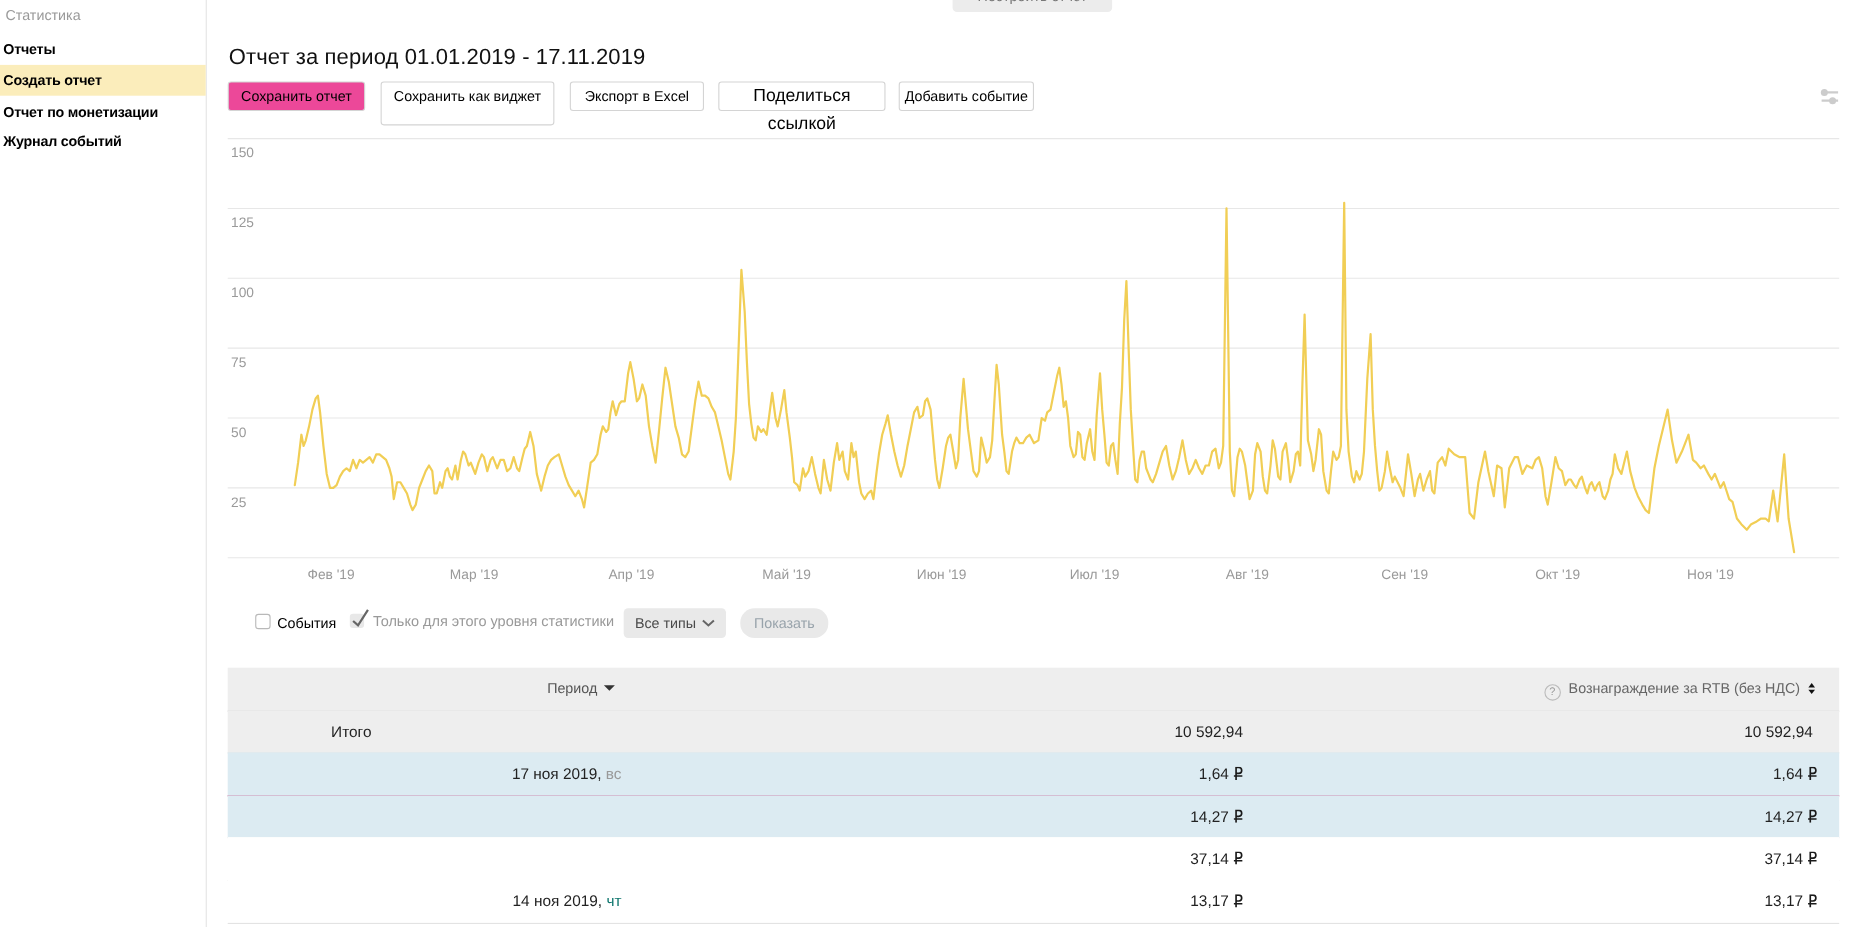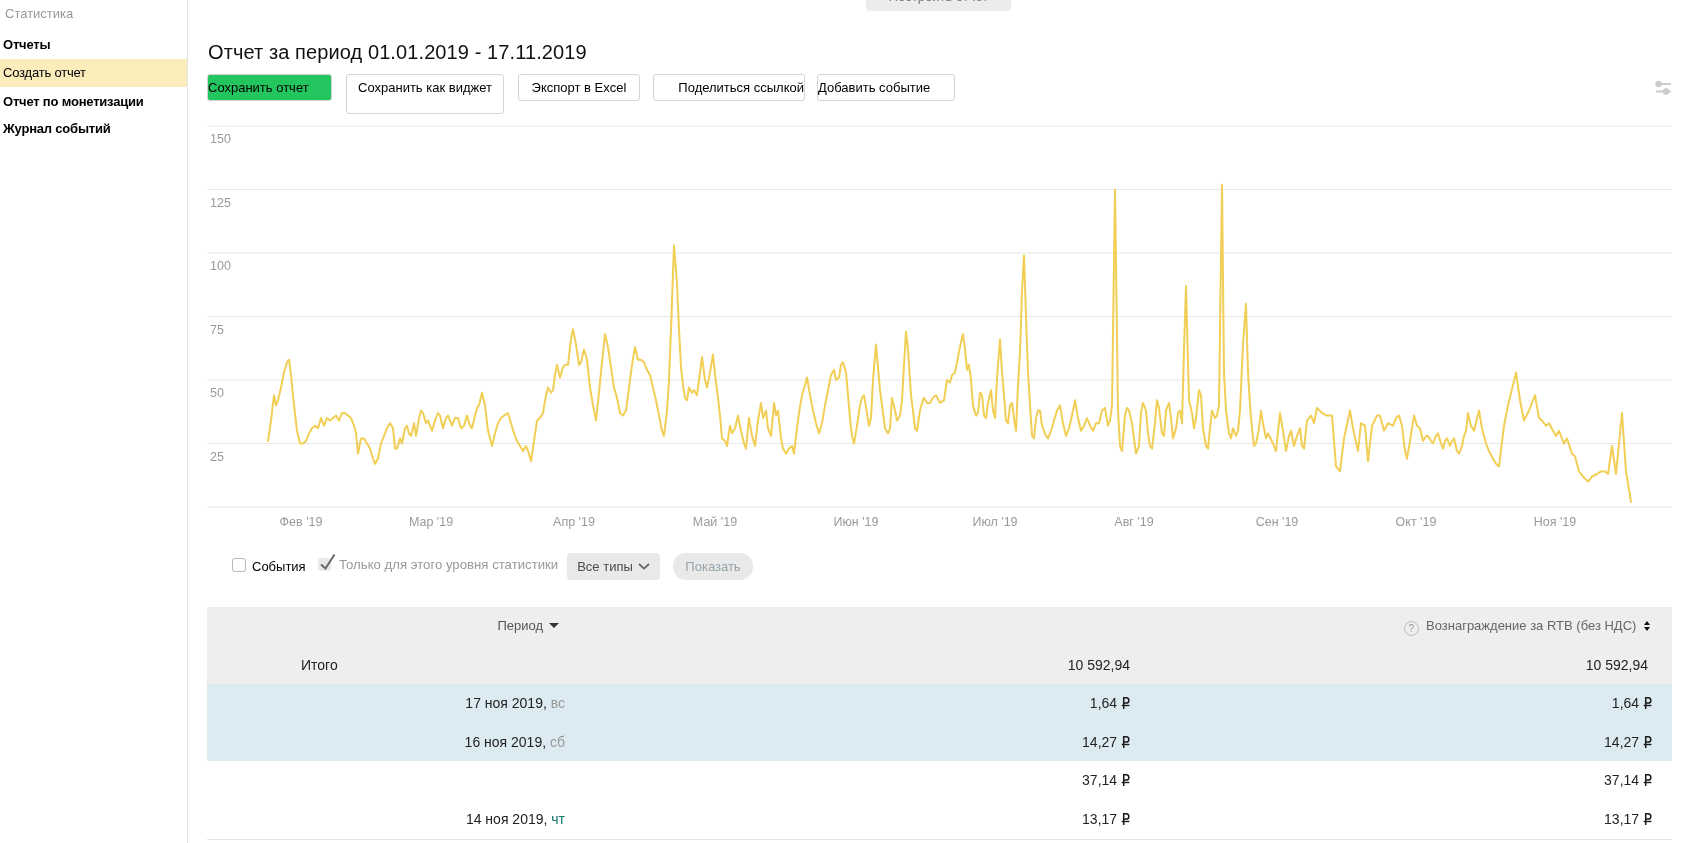--- a/index.html
+++ b/index.html
@@ -9,33 +9,33 @@
 .sort::before { content:""; position:absolute; top:0; left:0; border-left:3px solid transparent; border-right:3px solid transparent; border-bottom:4px solid #111; }
 .sort::after { content:""; position:absolute; top:6px; left:0; border-left:3px solid transparent; border-right:3px solid transparent; border-top:4px solid #111; }
 .trow { position:absolute; left:0; width:1465px; }
 </style></head>
 <body>
 
 <div style="position:absolute;left:0;top:0;width:187px;height:843px;border-right:1px solid #e4e4e4;background:#fff"></div>
 <div style="position:absolute;left:5px;top:6px;font-size:13px;color:#999">Статистика</div>
 <div style="position:absolute;left:3px;top:37px;font-size:13px;letter-spacing:-0.2px;font-weight:bold;color:#000">Отчеты</div>
 <div style="position:absolute;left:0;top:59px;width:187px;height:28px;background:#fbedbb"></div>
-<div style="position:absolute;left:3px;top:65px;font-size:13px;letter-spacing:-0.2px;font-weight:normal;color:#000">Создать отчет</div>
+<div style="position:absolute;left:3px;top:65px;font-size:13px;letter-spacing:-0.2px;font-weight:bold;color:#000">Создать отчет</div>
 <div style="position:absolute;left:3px;top:94px;font-size:13px;letter-spacing:-0.2px;font-weight:bold;color:#000">Отчет по монетизации</div>
 <div style="position:absolute;left:3px;top:121px;font-size:13px;letter-spacing:-0.2px;font-weight:bold;color:#000">Журнал событий</div>
 
 <div style="position:absolute;left:866px;top:-17px;width:145px;height:28px;background:#ececec;border-radius:4px;text-align:center;line-height:28px;font-size:13px;color:#777">Построить отчет</div>
 
 <div style="position:absolute;left:208px;top:41px;font-size:20px;letter-spacing:0.1px;color:#111">Отчет за период 01.01.2019 - 17.11.2019</div>
 
-<div style="position:absolute;left:207px;top:74px;width:125px;height:27px;box-sizing:border-box;border:1px solid #d4d4d4;border-radius:3px;background:#22c55e;line-height:25px;font-size:13px;color:#000">Сохранить отчет</div>
+<div style="position:absolute;left:207px;top:74px;width:125px;height:27px;box-sizing:border-box;border:1px solid #d4d4d4;border-radius:3px;background:#ec4899;text-align:center;line-height:25px;font-size:13px;color:#000">Сохранить отчет</div>
 <div style="position:absolute;left:346px;top:74px;width:158px;height:40px;box-sizing:border-box;border:1px solid #d4d4d4;border-radius:3px;background:#fff;text-align:center;line-height:25px;font-size:13px;color:#000">Сохранить как виджет</div>
 <div style="position:absolute;left:518px;top:74px;width:122px;height:27px;box-sizing:border-box;border:1px solid #d4d4d4;border-radius:3px;background:#fff;text-align:center;line-height:25px;font-size:13px;color:#000">Экспорт в Excel</div>
-<div style="position:absolute;left:653px;top:74px;width:152px;height:27px;box-sizing:border-box;border:1px solid #d4d4d4;border-radius:3px;background:#fff;text-align:right;line-height:25px;font-size:13px;color:#000">Поделиться ссылкой</div>
-<div style="position:absolute;left:817px;top:74px;width:138px;height:27px;box-sizing:border-box;border:1px solid #d4d4d4;border-radius:3px;background:#fff;text-align:left;line-height:25px;font-size:13px;color:#000">Добавить событие</div>
+<div style="position:absolute;left:653px;top:74px;width:152px;height:27px;box-sizing:border-box;border:1px solid #d4d4d4;border-radius:3px;background:#fff;text-align:center;line-height:25px;font-size:16px;color:#000">Поделиться ссылкой</div>
+<div style="position:absolute;left:817px;top:74px;width:123px;height:27px;box-sizing:border-box;border:1px solid #d4d4d4;border-radius:3px;background:#fff;text-align:center;line-height:25px;font-size:13px;color:#000">Добавить событие</div>
 
 <svg style="position:absolute;left:1654px;top:80px" width="19" height="16">
   <line x1="2" y1="4" x2="17" y2="4" stroke="#ccc" stroke-width="2"></line>
   <circle cx="4.5" cy="4" r="3.2" fill="#ccc"></circle>
   <line x1="2" y1="11.5" x2="17" y2="11.5" stroke="#ccc" stroke-width="2"></line>
   <circle cx="12" cy="11.5" r="3.2" fill="#ccc"></circle>
 </svg>
 
 <svg style="position:absolute;left:200px;top:110px" width="1481" height="430">
 <line x1="7" y1="16" x2="1472" y2="16" stroke="#e7e7e7" stroke-width="1"></line>
@@ -91,21 +91,20 @@
       <span style="position:absolute;left:700px;width:223px;text-align:right;line-height:38px;color:#222;font-size:14px">1,64&nbsp;<svg width="9" height="12" viewBox="0 0 9 12" style="vertical-align:-1px">
           <path d="M2.7 12 V0.75 H5.3 A2.68 2.68 0 0 1 5.3 6.1 H2.7" fill="none" stroke="#1a1a1a" stroke-width="1.5"></path>
           <line x1="0.7" y1="8.5" x2="8.4" y2="8.5" stroke="#1a1a1a" stroke-width="1.4"></line>
         </svg></span>
       <span style="position:absolute;right:20px;line-height:38px;color:#222;font-size:14px">1,64&nbsp;<svg width="9" height="12" viewBox="0 0 9 12" style="vertical-align:-1px">
           <path d="M2.7 12 V0.75 H5.3 A2.68 2.68 0 0 1 5.3 6.1 H2.7" fill="none" stroke="#1a1a1a" stroke-width="1.5"></path>
           <line x1="0.7" y1="8.5" x2="8.4" y2="8.5" stroke="#1a1a1a" stroke-width="1.4"></line>
         </svg></span>
     </div>
 <div class="trow" style="top:115.80000000000001px;height:38.6px;background:#dcebf2;border-bottom:1px solid #e3e3e3">
-      <span style="position:absolute;left:207px;width:151px;text-align:right;line-height:38px;color:#222;font-size:14px">16 ноя 2019, <span style="color:#999">сб</span></span>
       <span style="position:absolute;left:700px;width:223px;text-align:right;line-height:38px;color:#222;font-size:14px">14,27&nbsp;<svg width="9" height="12" viewBox="0 0 9 12" style="vertical-align:-1px">
           <path d="M2.7 12 V0.75 H5.3 A2.68 2.68 0 0 1 5.3 6.1 H2.7" fill="none" stroke="#1a1a1a" stroke-width="1.5"></path>
           <line x1="0.7" y1="8.5" x2="8.4" y2="8.5" stroke="#1a1a1a" stroke-width="1.4"></line>
         </svg></span>
       <span style="position:absolute;right:20px;line-height:38px;color:#222;font-size:14px">14,27&nbsp;<svg width="9" height="12" viewBox="0 0 9 12" style="vertical-align:-1px">
           <path d="M2.7 12 V0.75 H5.3 A2.68 2.68 0 0 1 5.3 6.1 H2.7" fill="none" stroke="#1a1a1a" stroke-width="1.5"></path>
           <line x1="0.7" y1="8.5" x2="8.4" y2="8.5" stroke="#1a1a1a" stroke-width="1.4"></line>
         </svg></span>
     </div>
 <div class="trow" style="top:154.4px;height:38.6px;background:#ffffff;border-bottom:1px solid #e3e3e3">

